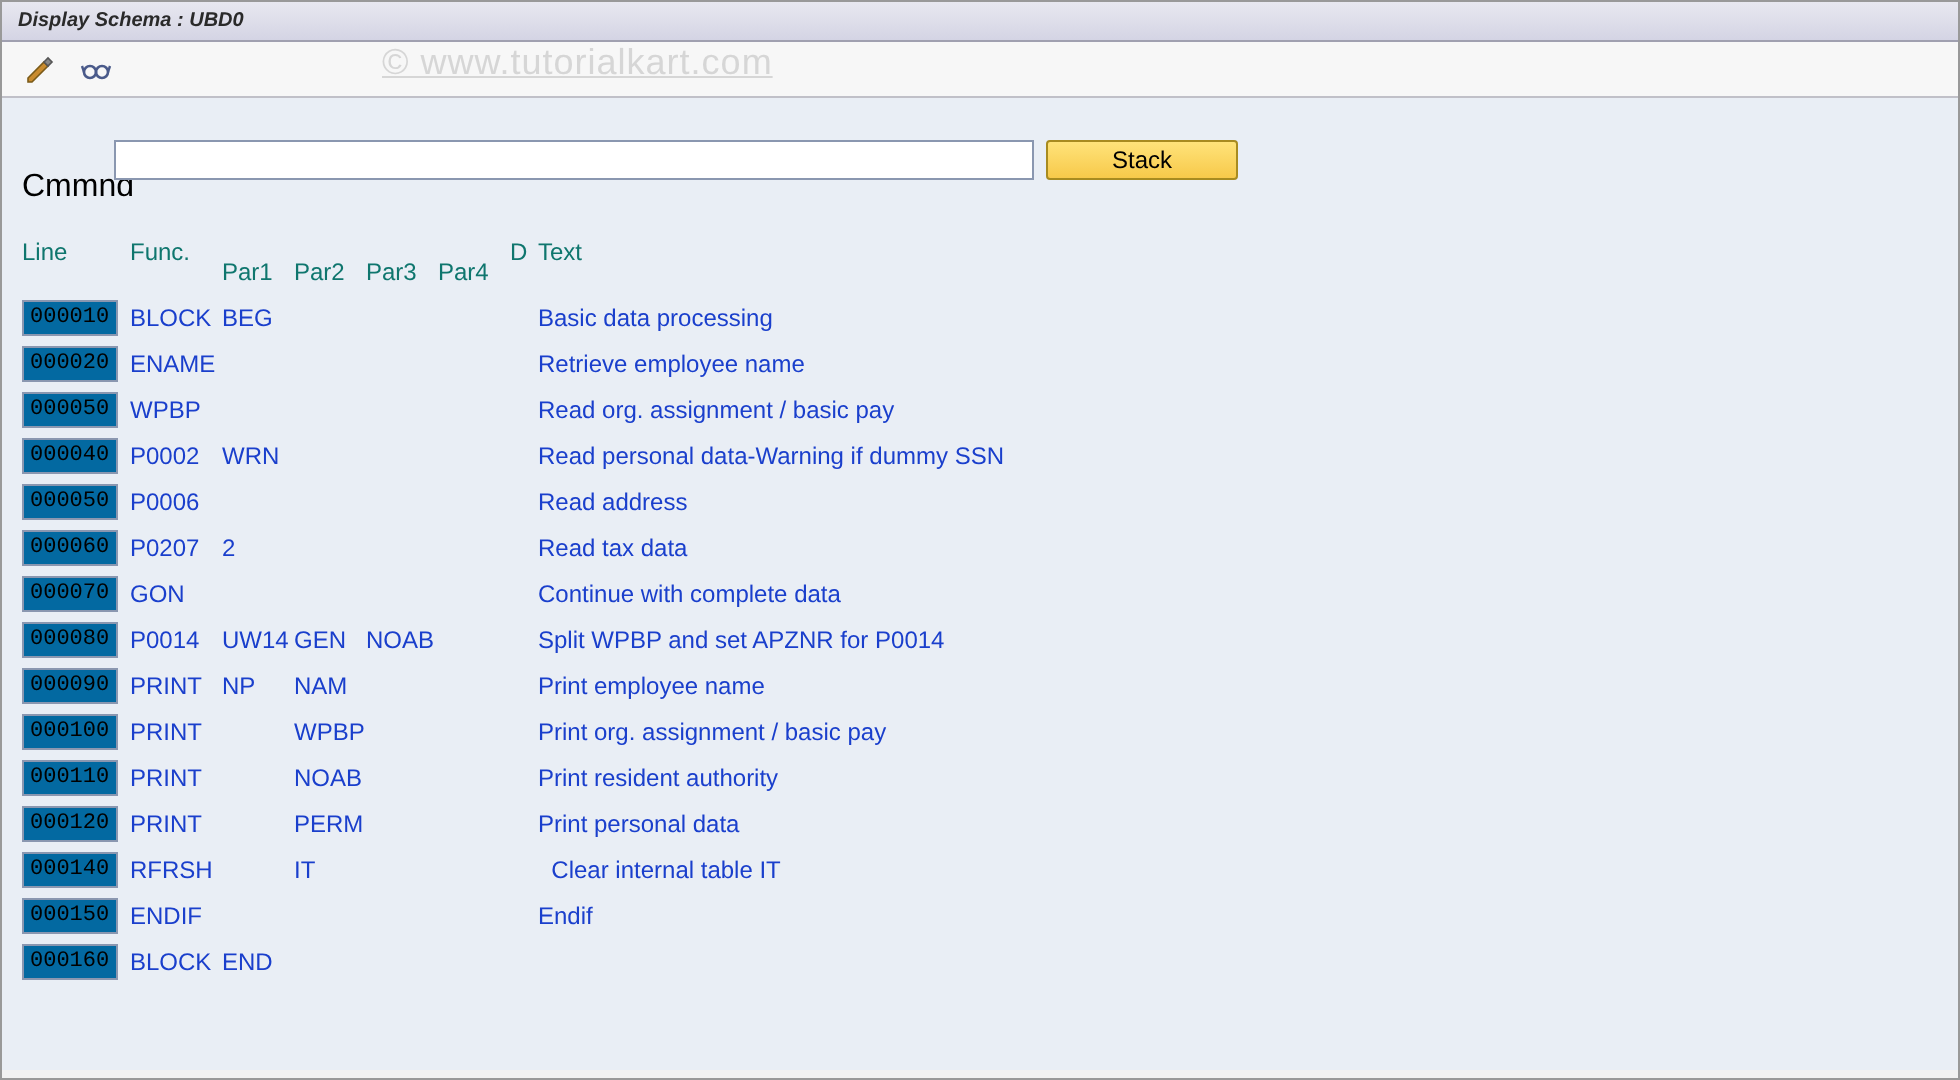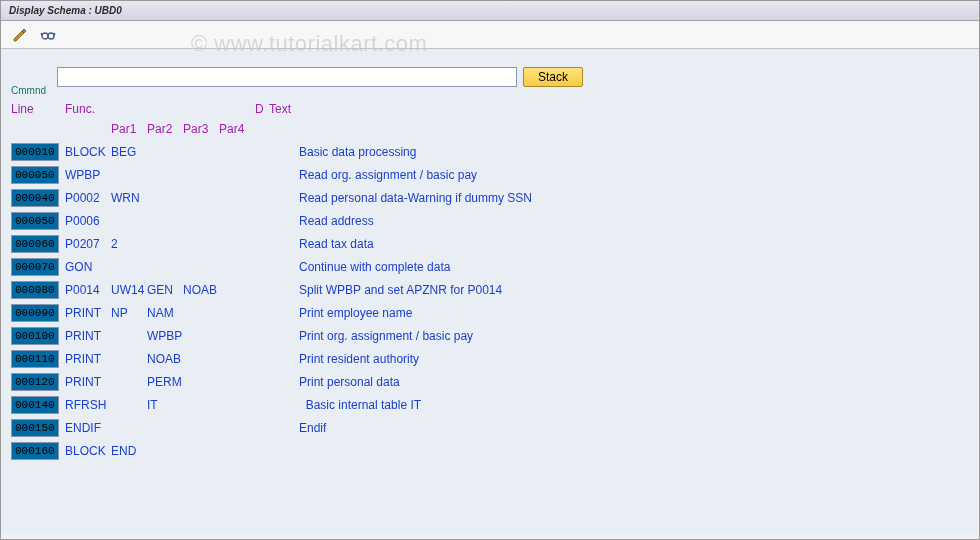--- a/index.html
+++ b/index.html
@@ -52,48 +52,49 @@
       padding: 8px 10px;
       height: calc(100% - 52px);
     }
     .cmd-row {
       display: flex;
       align-items: center;
       gap: 6px;
       margin-bottom: 6px;
     }
     .cmd-label {
-      color: #0f766e;
-      font-size: 10px;
+      color: #000000;
+      font-size: 16px;
       width: 40px;
       margin-top: 28px;
     }
     .cmd-input {
       background: #fff;
       border: 1px solid #8a97b0;
       height: 20px;
       width: 460px;
       padding: 0 4px;
       font-size: 12px;
     }
     .stack-btn {
       background: linear-gradient(#ffe37a, #f7c94a);
       border: 1px solid #a88b20;
       border-radius: 2px;
-      padding: 2px 14px;
+      padding: 2px 32px;
       font-size: 12px;
       cursor: pointer;
       height: 20px;
     }
     .headers {
       display: flex;
-      color: #a21caf;
+      color: #0f766e;
       font-size: 12px;
       margin-top: 4px;
       padding-bottom: 4px;
+      align-items: center;
     }
     .col-line { width: 54px; }
     .col-func { width: 46px; }
     .col-par  { width: 36px; margin-top: 20px; }
     .col-d    { width: 14px; }
     .col-text { flex: 1; }
     .rows {}
     .row {
       display: flex;
       align-items: center;
@@ -115,30 +116,31 @@
     }
     .cell {
       color: #1a3fcc;
       font-family: Arial, sans-serif;
       white-space: pre;
       font-size: 12px;
     }
     .c-func { width: 46px; }
     .c-par  { width: 36px; }
     .c-d    { width: 14px; }
-    .c-text { flex: 1; margin-left: 30px; }
+    .c-text { flex: 1; }
     .watermark {
       position: absolute;
-      top: 30px;
+      top: 20px;
       left: 190px;
-      font-size: 22px;
+      font-size: 18px;
       color: rgba(200,200,200,0.7);
       font-family: Arial;
       letter-spacing: 0.5px;
       pointer-events: none;
+      text-decoration: underline;
     }
   </style>
 </head>
 <body>
 
 <div class="titlebar">Display Schema : UBD0</div>
 
 <div class="toolbar">
   <span class="tool-btn">
     <svg viewBox="0 0 16 16">
@@ -183,20 +185,30 @@
         <div class="line-box">000010</div>
         <span class="cell c-func">BLOCK</span>
         <span class="cell c-par">BEG</span>
         <span class="cell c-par"></span>
         <span class="cell c-par"></span>
         <span class="cell c-par"></span>
         <span class="cell c-d"></span>
         <span class="cell c-text">Basic data processing</span>
       </div>
       <div class="row">
+        <div class="line-box">000020</div>
+        <span class="cell c-func">ENAME</span>
+        <span class="cell c-par"></span>
+        <span class="cell c-par"></span>
+        <span class="cell c-par"></span>
+        <span class="cell c-par"></span>
+        <span class="cell c-d"></span>
+        <span class="cell c-text">Retrieve employee name</span>
+      </div>
+      <div class="row">
         <div class="line-box">000050</div>
         <span class="cell c-func">WPBP</span>
         <span class="cell c-par"></span>
         <span class="cell c-par"></span>
         <span class="cell c-par"></span>
         <span class="cell c-par"></span>
         <span class="cell c-d"></span>
         <span class="cell c-text">Read org. assignment / basic pay</span>
       </div>
       <div class="row">
@@ -290,21 +302,21 @@
         <span class="cell c-text">Print personal data</span>
       </div>
       <div class="row">
         <div class="line-box">000140</div>
         <span class="cell c-func">RFRSH</span>
         <span class="cell c-par"></span>
         <span class="cell c-par">IT</span>
         <span class="cell c-par"></span>
         <span class="cell c-par"></span>
         <span class="cell c-d"></span>
-        <span class="cell c-text">  Basic internal table IT</span>
+        <span class="cell c-text">  Clear internal table IT</span>
       </div>
       <div class="row">
         <div class="line-box">000150</div>
         <span class="cell c-func">ENDIF</span>
         <span class="cell c-par"></span>
         <span class="cell c-par"></span>
         <span class="cell c-par"></span>
         <span class="cell c-par"></span>
         <span class="cell c-d"></span>
         <span class="cell c-text">Endif</span>

